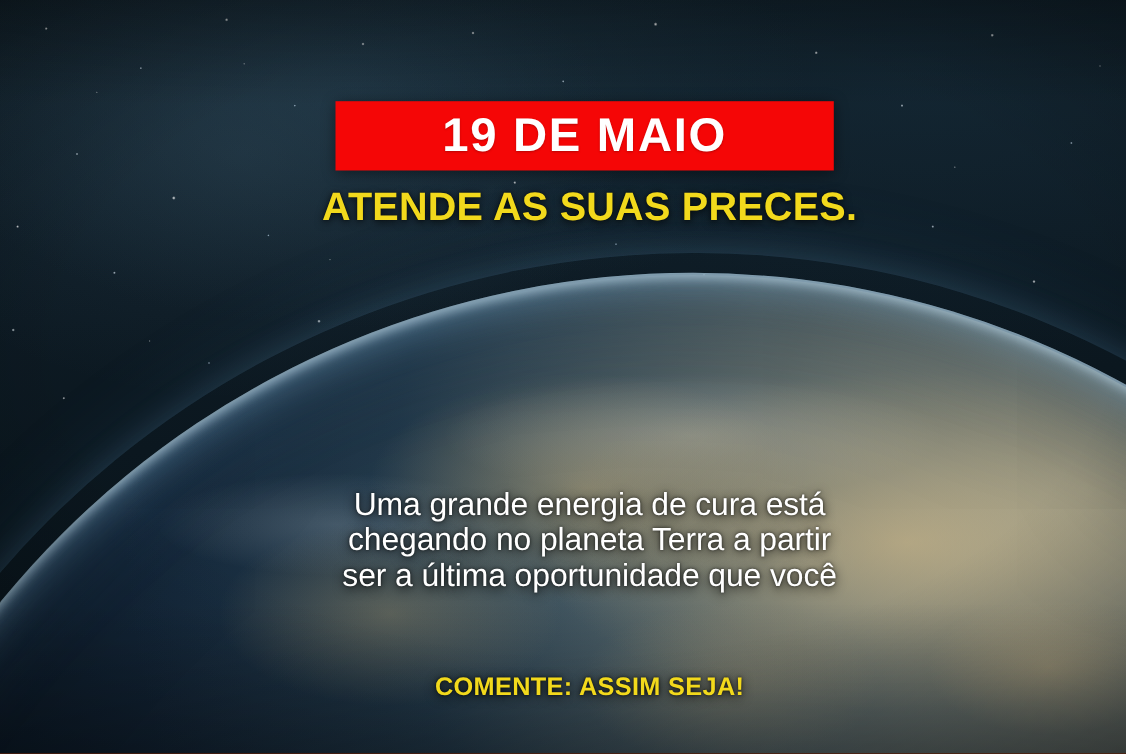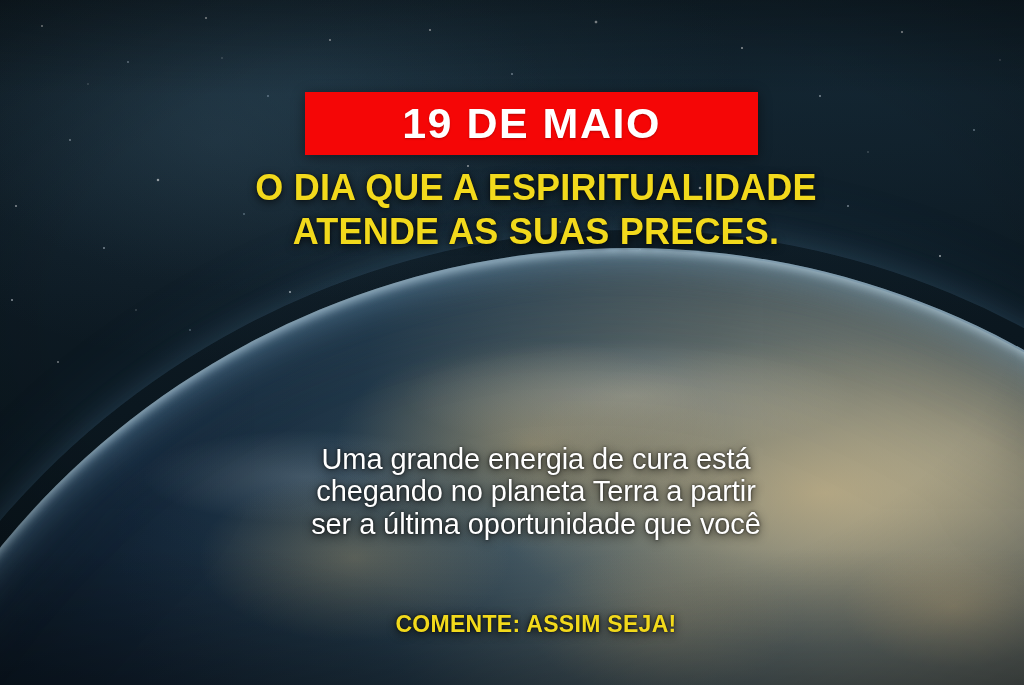--- a/index.html
+++ b/index.html
@@ -318,21 +318,20 @@
 
   <div class="vignette"></div>
 
   <div class="content">
 
     <div class="date-banner">
       <span class="date-banner-text">19 DE MAIO</span>
     </div>
 
     <div class="headline">
-      <span class="headline-line">O DIA QUE A ESPIRITUALIDADE</span>
       <span class="headline-line">ATENDE AS SUAS PRECES.</span>
     </div>
 
     <div class="body-copy">
       <span class="body-line">Uma grande energia de cura está</span>
       <span class="body-line">chegando no planeta Terra a partir</span>
       <span class="body-line">ser a última oportunidade que você</span>
     </div>
 
     <div class="cta">COMENTE: ASSIM SEJA!</div>

